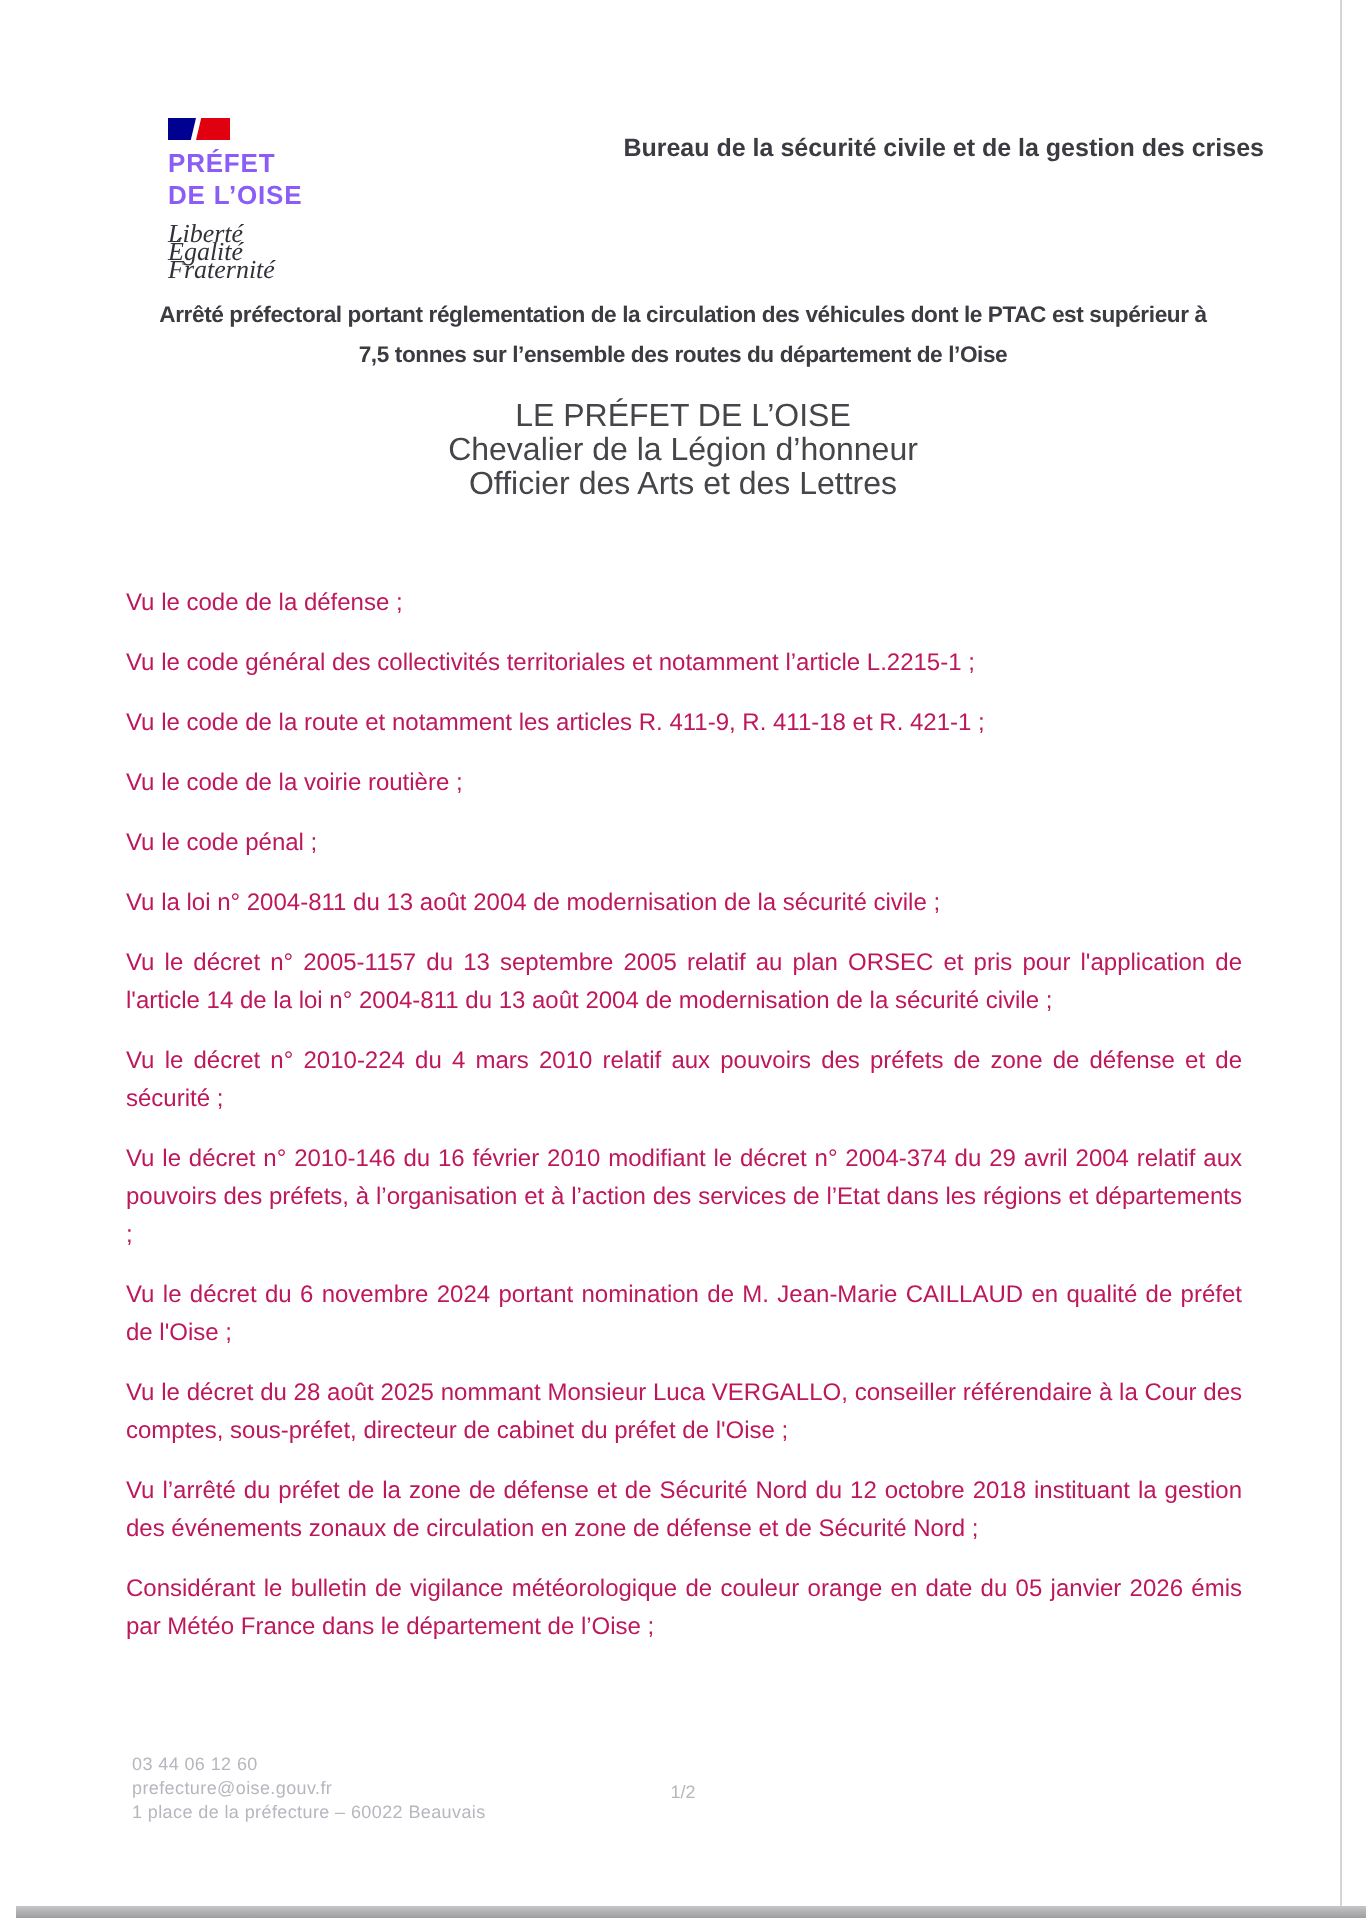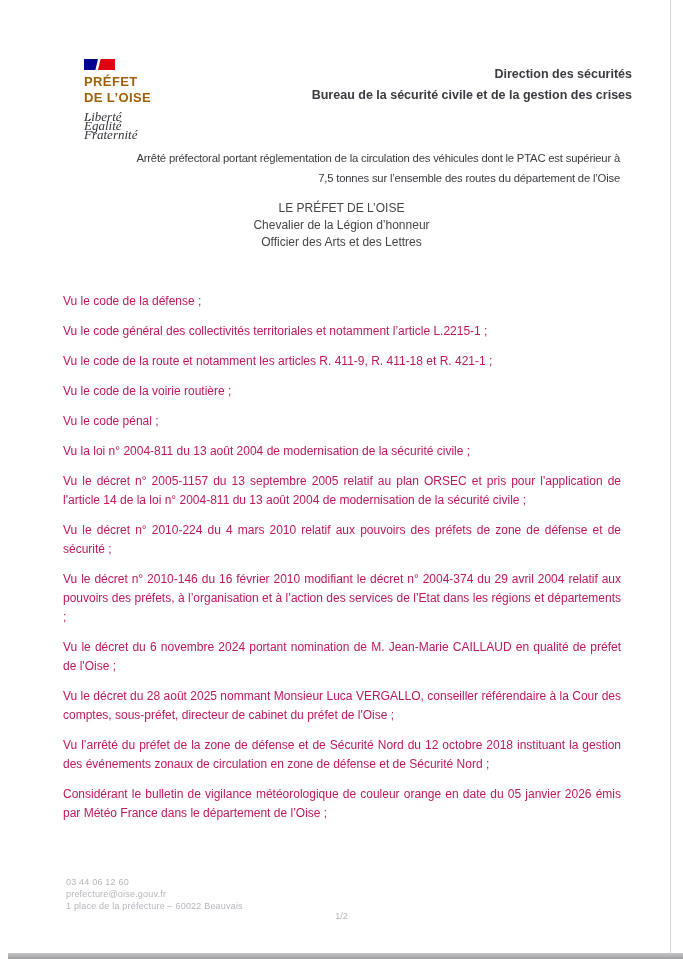--- a/index.html
+++ b/index.html
@@ -9,63 +9,63 @@
     background:#ffffff;
     font-family:"Liberation Sans", sans-serif;
     color:#45454a;
     overflow:hidden;
   }
   
   .logo{position:absolute;left:84px;top:59px;}
   .flag{display:block;margin-bottom:4px;}
   .logo-name{
     font-weight:bold;font-size:13px;line-height:16px;
-    letter-spacing:.4px;color:#a16207;
+    letter-spacing:.4px;color:#8b5cf6;
   }
   .motto{
     margin-top:6px;
     font-family:"Liberation Serif", serif;
     font-style:italic;font-size:13px;line-height:9px;color:#32323a;
   }
   
   .dept-header{
     position:absolute;top:64px;right:51px;
     text-align:right;font-weight:bold;font-size:12.5px;line-height:21px;
     color:#3b3b41;
   }
   
   .doc-title{
     position:absolute;left:63px;top:148px;width:557px;
-    text-align:right;font-weight:normal;font-size:11.3px;line-height:20px;
+    text-align:center;font-weight:bold;font-size:11.3px;line-height:20px;
     letter-spacing:-0.2px;color:#3b3b41;
   }
   .doc-title .tline{white-space:nowrap;}
   
   .authority{
     position:absolute;left:63px;top:200px;width:557px;
-    text-align:center;font-size:12px;line-height:17px;color:#45454a;
+    text-align:center;font-size:16px;line-height:17px;color:#45454a;
   }
   
   .doc-body{
     position:absolute;left:63px;top:292px;width:558px;
   }
   .doc-body p{
     margin:0 0 11px 0;
     font-size:12px;line-height:19px;
     text-align:justify;color:#be185d;
   }
   
   .footer{
     position:absolute;left:66px;top:836px;
     font-size:9px;line-height:12px;letter-spacing:.2px;
     color:#b6b6be;
     margin-top:40px;
   }
   .page-number{
-    position:absolute;top:910px;left:50%;transform:translateX(-50%);
+    position:absolute;top:890px;left:50%;transform:translateX(-50%);
     font-size:9px;line-height:12px;color:#b6b6be;
   }
   
   .right-edge{
     position:absolute;top:0;left:670px;width:1px;height:953px;
     background:#d6d6da;
   }
   .bottom-shadow{
     position:absolute;left:8px;right:0;top:953px;height:6px;
     background:linear-gradient(#c6c6c8,#9d9da0);
@@ -84,21 +84,20 @@
     <div class="logo-name">PRÉFET</div>
     <div class="logo-name">DE L’OISE</div>
     <div class="motto">
       <div>Liberté</div>
       <div>Égalité</div>
       <div>Fraternité</div>
     </div>
   </div>
 
   <div class="dept-header">
-    <div>Direction des sécurités</div>
     <div>Bureau de la sécurité civile et de la gestion des crises</div>
   </div>
 
   <div class="doc-title">
     <div class="tline">Arrêté préfectoral portant réglementation de la circulation des véhicules dont le PTAC est supérieur à</div>
     <div class="tline">7,5 tonnes sur l’ensemble des routes du département de l’Oise</div>
   </div>
 
   <div class="authority">
     <div>LE PRÉFET DE L’OISE</div>

